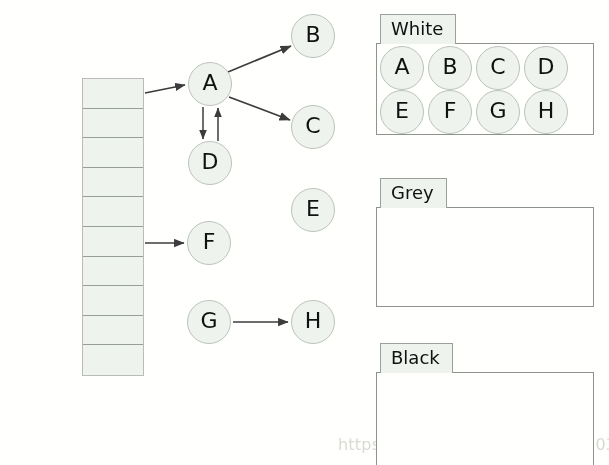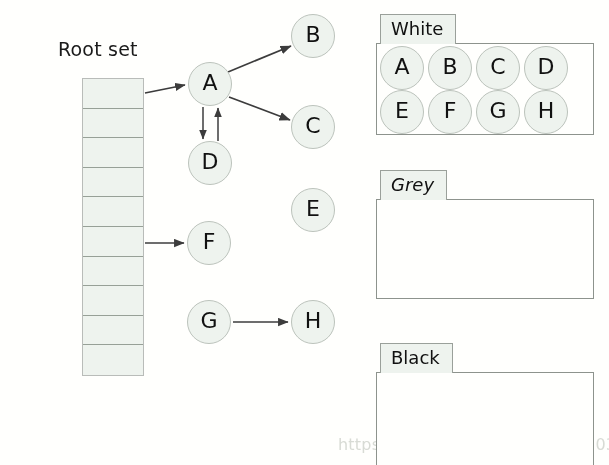--- a/index.html
+++ b/index.html
@@ -159,21 +159,20 @@
     letter-spacing: 0.2px;
   }
 </style>
 </head>
 <body>
 
 <div id="stage">
 
   <div id="graph-area">
 
-    <div class="root-label">Root set</div>
 
     <div id="root-set">
       <div class="root-cell"></div>
       <div class="root-cell"></div>
       <div class="root-cell"></div>
       <div class="root-cell"></div>
       <div class="root-cell"></div>
       <div class="root-cell"></div>
       <div class="root-cell"></div>
       <div class="root-cell"></div>
@@ -260,21 +259,21 @@
               <span>G</span>
             </div>
             <div class="chip">
               <span>H</span>
             </div>
           </div>
         </div>
       </div>
     </div>
 
-    <div class="set-group" id="set-grey" style="top:170px;font-style:italic;">
+    <div class="set-group" id="set-grey" style="top:178px;">
       <div class="set-tab">Grey</div>
       <div class="set-body"></div>
     </div>
 
     <div class="set-group" id="set-black" style="top:311px;margin-top:32px;">
       <div class="set-tab">Black</div>
       <div class="set-body"></div>
     </div>
   </div>
 

